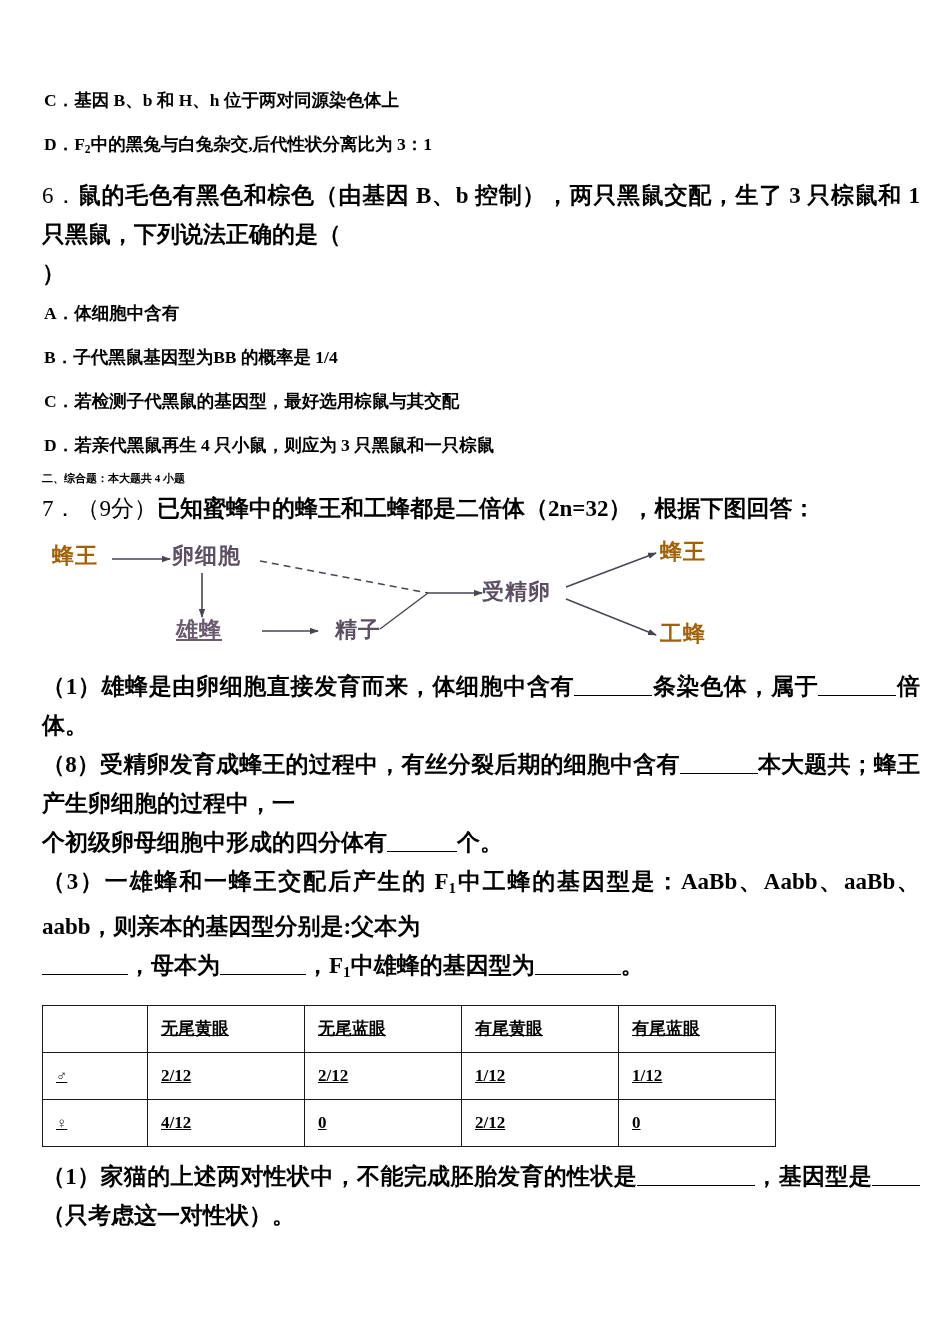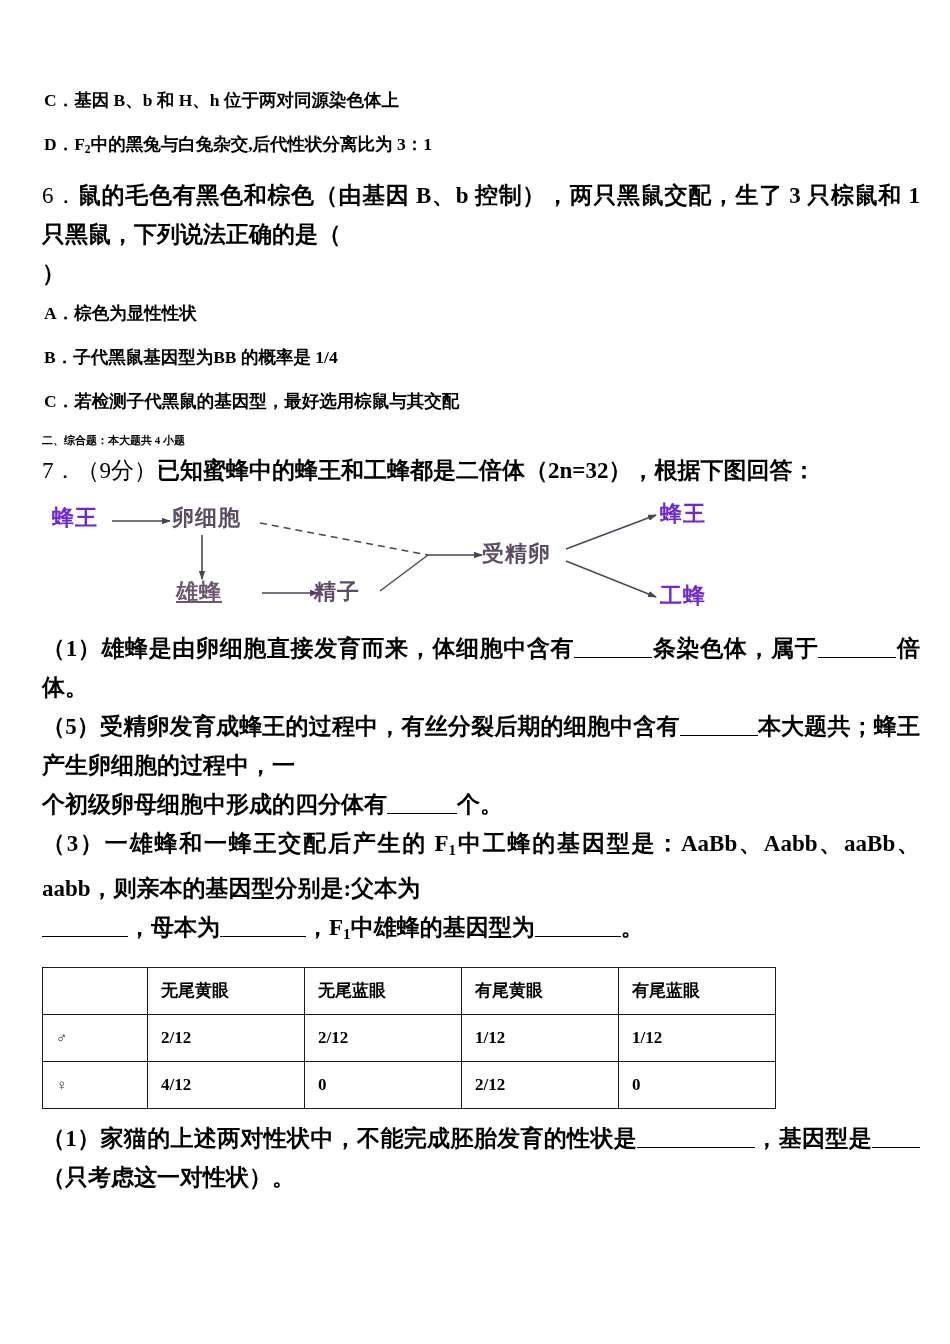--- a/index.html
+++ b/index.html
@@ -82,21 +82,21 @@
     width: 700px;
     height: 128px;
     margin: 6px 0 8px 8px;
   }
   .figure svg { display: block; }
   .fig-label {
     position: absolute;
     font-family: "Liberation Serif", "DejaVu Serif", serif;
     font-size: 22px;
     font-weight: bold;
-    color: #6d28d9;
+    color: #a16207;
     white-space: nowrap;
     letter-spacing: 1px;
   }
   .fig-label.tint-a { color: #5b4f63; }
   .fig-label.tint-b { color: #6a5a6e; text-decoration: underline; }
 
   
   .tbl-wrap {
     margin: 14px 0 10px 0;
   }
@@ -107,20 +107,21 @@
     font-size: 17px;
   }
   table.cat td, table.cat th {
     border: 1.3px solid #1a1a1a;
     height: 46px;
     padding: 0 13px;
     text-align: left;
     vertical-align: middle;
     font-weight: bold;
     font-size: 17px;
+    text-decoration: underline;
   }
   table.cat th { font-weight: bold; }
   table.cat .col-first { width: 78px; }
   table.cat .col-d { width: 130px; }
   .sexsym {
     font-size: 15px;
     font-weight: normal;
     color: #2b2b2b;
   }
 </style>
@@ -131,23 +132,24 @@
   <div class="content">
 
     <div id="q5-options">
       <div class="opt"><span>C．基因 B、b 和 H、h 位于两对同源染色体上</span></div>
       <div class="opt"><span>D．</span><span>F</span><sub>2</sub><span>中的黑兔与白兔杂交,后代性状分离比为 3：1</span></div>
     </div>
 
     <div>
       <div class="para" style="margin-bottom:0;"><span class="qnum">6．</span><span>鼠的毛色有黑色和棕色（由基因 B、b 控制），两只黑鼠交配，生了 3 只棕鼠和 1 只黑鼠，下列说法正确的是（</span></div>
       <div class="para" style="margin-bottom:8px;">）</div>
-      <div class="opt"><span>A．</span><span>棕色为显性性状</span></div>
+      <div class="opt"><span>A．</span><span>体细胞中含有</span></div>
       <div class="opt"><span>B．</span><span>子代黑鼠基因型为BB 的概率是 1/4</span></div>
       <div class="opt"><span>C．</span><span>若检测子代黑鼠的基因型，最好选用棕鼠与其交配</span></div>
+      <div class="opt" style="margin-bottom:14px;"><span>D．</span><span>若亲代黑鼠再生 4 只小鼠，则应为 3 只黑鼠和一只棕鼠</span></div>
     </div>
 
     <div class="sect-head">二、综合题：本大题共 4 小题</div>
 
     <div>
       <div class="para" style="line-height:32px;"><span class="qnum">7．</span><span class="lighthead">（9分）</span><span>已知蜜蜂中的蜂王和工蜂都是二倍体（2n=32），根据下图回答：</span></div>
 
       <div class="figure">
         <svg width="700" height="128" viewBox="0 0 700 128">
           <defs>
@@ -168,29 +170,29 @@
 
           <line x1="378" y1="62" x2="432" y2="62" stroke="#4a4453" stroke-width="1.6" marker-end="url(#ah)"></line>
 
           <line x1="516" y1="56" x2="606" y2="22" stroke="#4a4453" stroke-width="1.5" marker-end="url(#ah)"></line>
 
           <line x1="516" y1="68" x2="606" y2="104" stroke="#4a4453" stroke-width="1.5" marker-end="url(#ah)"></line>
         </svg>
         <span class="fig-label" style="left:2px; top:10px;">蜂王</span>
         <span class="fig-label tint-a" style="left:122px; top:10px;">卵细胞</span>
         <span class="fig-label tint-b" style="left:126px; top:84px;">雄蜂</span>
-        <span class="fig-label tint-a" style="left:264px; top:84px;text-align:right;">精子</span>
+        <span class="fig-label tint-a" style="left:285px; top:84px;text-align:right;">精子</span>
         <span class="fig-label tint-a" style="left:432px; top:46px;">受精卵</span>
         <span class="fig-label" style="left:610px; top:6px;">蜂王</span>
         <span class="fig-label" style="left:610px; top:88px;">工蜂</span>
       </div>
 
       <div class="para"><span>（1）雄蜂是由卵细胞直接发育而来，体细胞中含有</span><span class="blank b78"></span><span>条染色体，属于</span><span class="blank b78"></span><span>倍体。</span></div>
 
-      <div class="para"><span>（5）受精卵发育成蜂王的过程中，有丝分裂后期的细胞中含有</span><span class="blank b78"></span><span>本大题共；蜂王产生卵细胞的过程中，一</span></div>
+      <div class="para"><span>（8）受精卵发育成蜂王的过程中，有丝分裂后期的细胞中含有</span><span class="blank b78"></span><span>本大题共；蜂王产生卵细胞的过程中，一</span></div>
       <div class="para"><span>个初级卵母细胞中形成的四分体有</span><span class="blank b70"></span><span>个。</span></div>
 
       <div class="para"><span>（3）一雄蜂和一蜂王交配后产生的 F</span><sub>1</sub><span>中工蜂的基因型是：AaBb、Aabb、aaBb、aabb，则亲本的基因型分别是:父本为</span></div>
       <div class="para" style="margin-bottom:10px;"><span class="blank b86"></span><span>，母本为</span><span class="blank b86"></span><span>，F</span><sub>1</sub><span>中雄蜂的基因型为</span><span class="blank b86"></span><span>。</span></div>
     </div>
 
     <div>
 
       <div class="tbl-wrap">
         <table class="cat">

